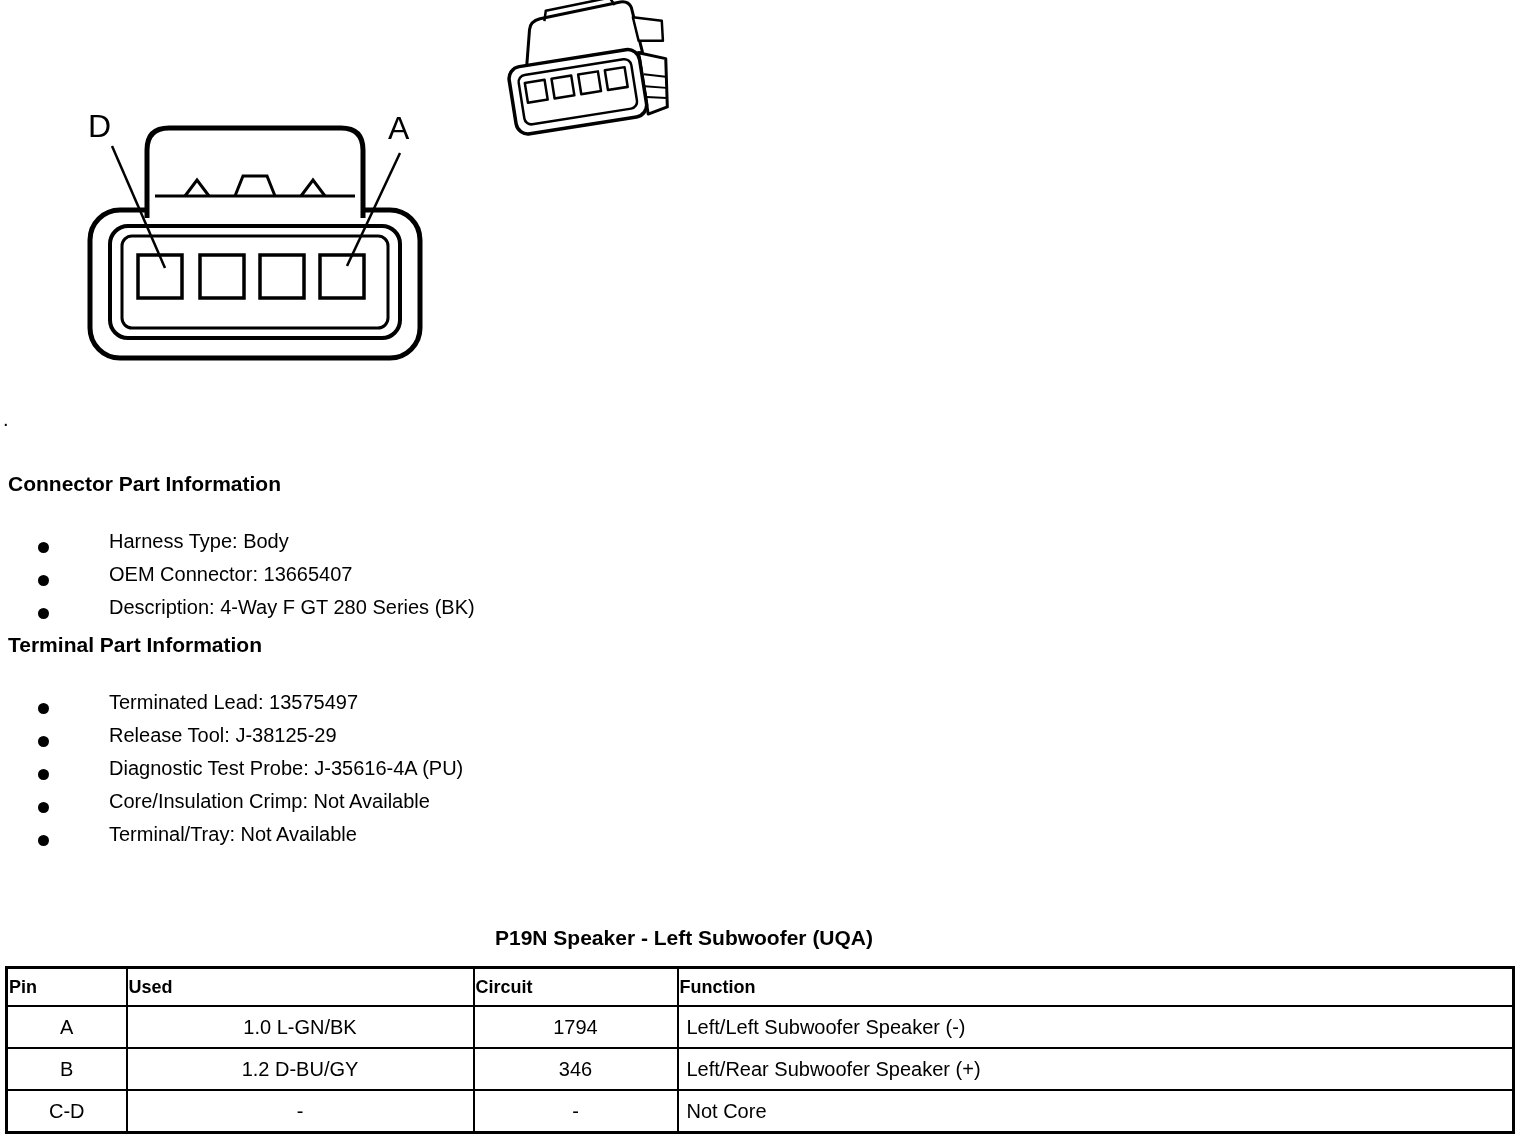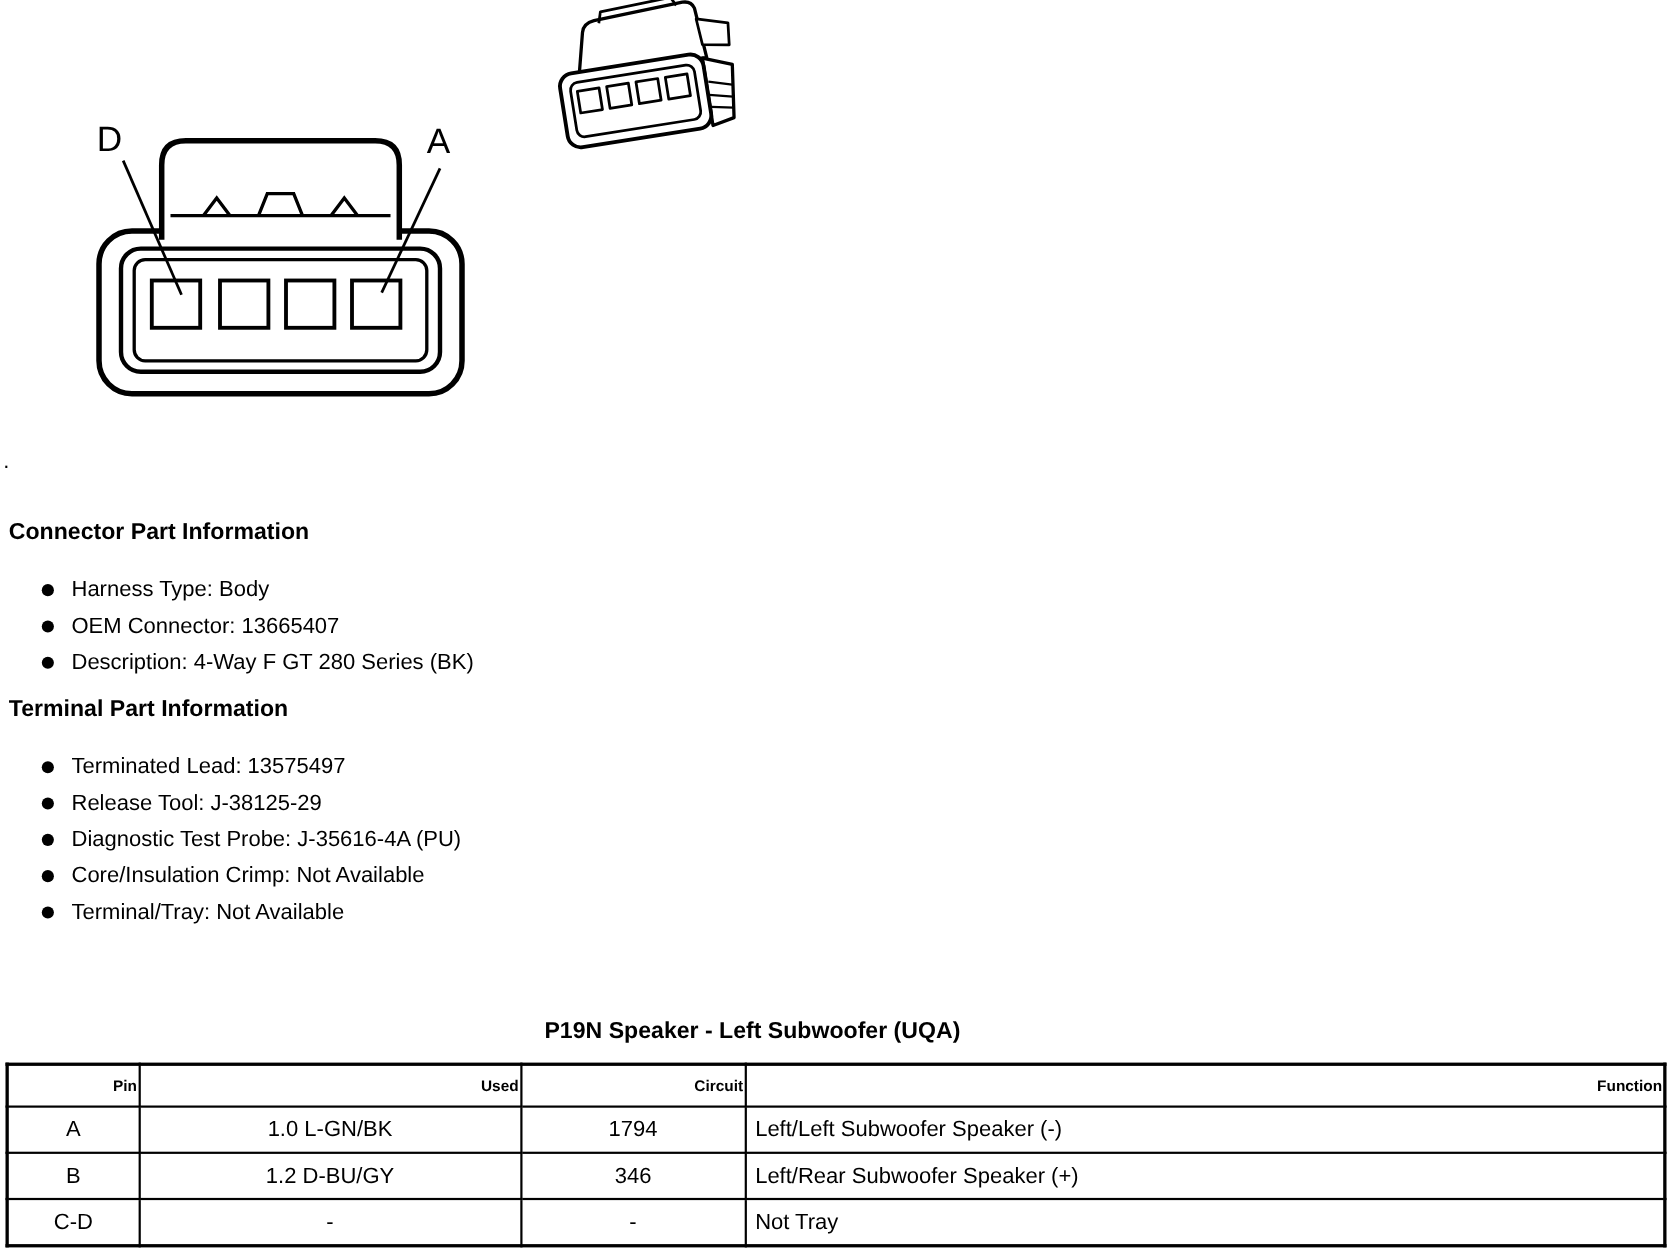--- a/index.html
+++ b/index.html
@@ -15,31 +15,31 @@
   .svg-front{position:absolute;left:85px;top:118px;width:345px;height:252px;}
   .svg-iso{position:absolute;left:495px;top:0px;width:200px;height:170px;}
   .pin-label{position:absolute;font-size:32px;line-height:1;color:#000;}
   .lbl-d{left:88px;top:110px;}
   .lbl-a{left:388px;top:112px;}
   .stray{position:absolute;left:3px;top:408px;font-size:20px;}
   
   .content{position:absolute;left:8px;top:472px;width:980px;}
   .content h2{font-size:21px;font-weight:bold;margin:0;line-height:24px;}
   .content ul{list-style:none;margin:24px 0 14px 0;padding:0;}
-  .content li{display:flex;align-items:center;height:33px;font-size:20px;}
+  .content li{display:flex;align-items:flex-end;height:33px;font-size:20px;gap:44px;}
   .dot{display:inline-block;width:11px;height:11px;border-radius:50%;background:#000;margin:0 16px 0 30px;flex:0 0 auto;}
   
   .table-title{position:absolute;left:0;top:926px;width:1368px;text-align:center;font-size:21px;font-weight:bold;}
   table.pinout{
     position:absolute;left:5px;top:966px;width:1510px;
     border-collapse:collapse;table-layout:fixed;
     border:3px solid #000;
   }
   table.pinout th, table.pinout td{border:2px solid #000;vertical-align:middle;}
-  table.pinout th{height:34px;font-size:14px;font-weight:bold;text-align:right;}
+  table.pinout th{height:34px;font-size:18px;font-weight:bold;text-align:left;}
   table.pinout td{height:38px;font-size:20px;}
   td.c{text-align:center;}
   td.l{text-align:left;padding-left:8px;}
 </style>
 </head>
 <body>
 
 <div class="page">
 
   <span class="pin-label lbl-d">D</span>
@@ -154,18 +154,18 @@
       <tr>
         <td class="c">B</td>
         <td class="c">1.2 D-BU/GY</td>
         <td class="c">346</td>
         <td class="l">Left/Rear Subwoofer Speaker (+)</td>
       </tr>
       <tr>
         <td class="c">C-D</td>
         <td class="c">-</td>
         <td class="c">-</td>
-        <td class="l">Not Tray</td>
+        <td class="l">Not Core</td>
       </tr>
     </tbody>
   </table>
 
 </div>
 
 </body></html>

